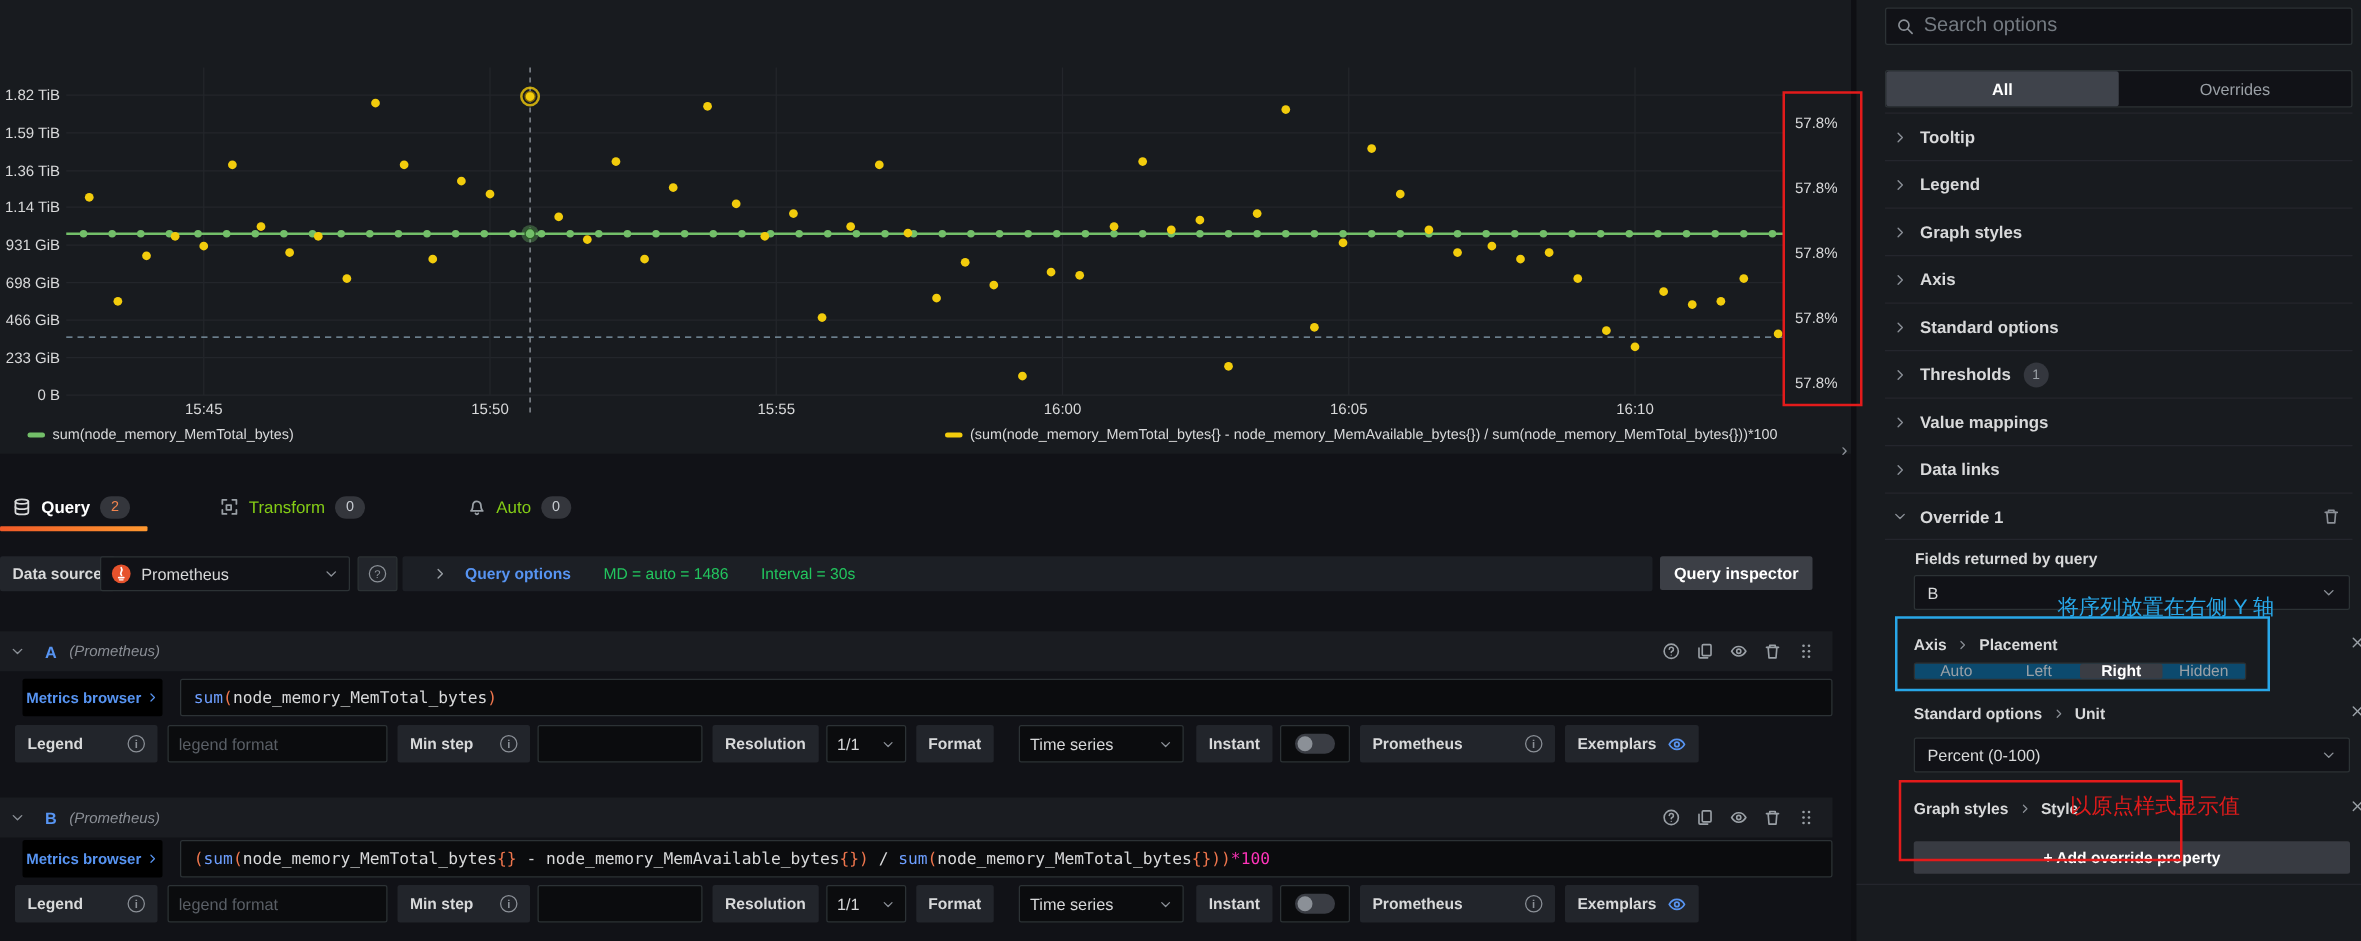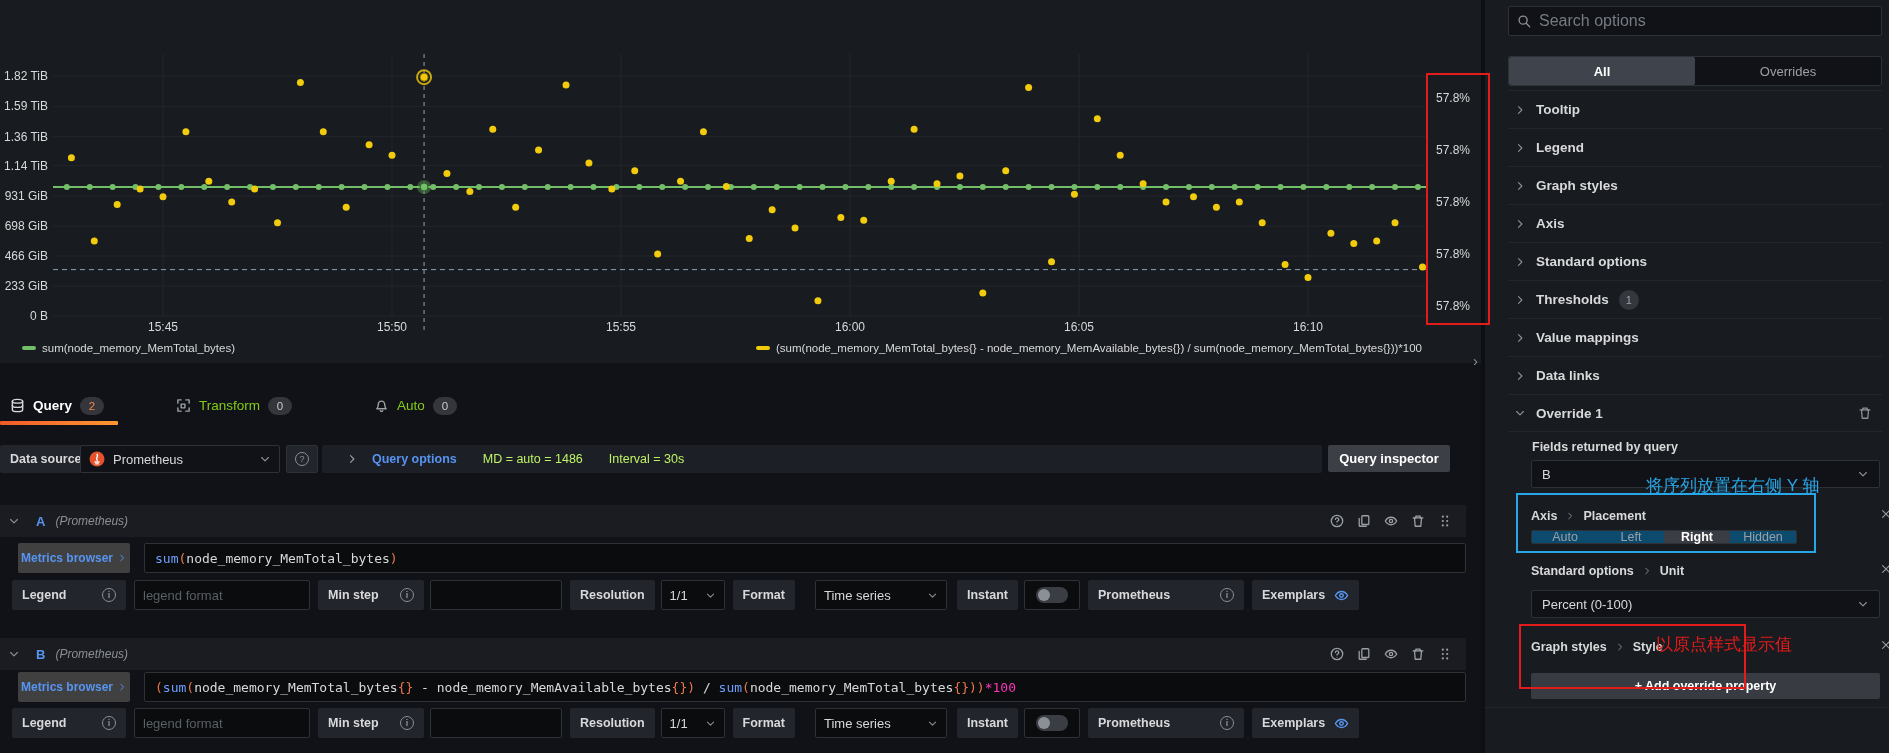--- a/index.html
+++ b/index.html
@@ -43,31 +43,31 @@
   .fld { background:#0b0c0e; border:1px solid #2c3235; border-radius:2px; display:inline-flex;
          align-items:center; height:28px; padding:0 8px; gap:8px; }
   .ds-label { left:0; top:0; height:28px; }
   .ds-select { left:80px; top:0; width:200px; justify-content:flex-start; background:#111217; }
   .ds-select .grow { flex:1; }
   .help-btn { left:286px; top:0; width:32px; height:28px; background:#22252b; border:1px solid #2c3235;
               border-radius:2px; display:flex; align-items:center; justify-content:center; color:#c7cbd1; }
   .qopts { left:322px; top:0; width:1000px; height:28px; background:#1c1f25; border-radius:2px;
            display:flex; align-items:center; gap:14px; padding:0 24px; }
   .qopts .qopts-link { color:#5794f2; font-weight:700; font-size:12.5px; }
-  .qopts .qopts-stat { color:#bef264; font-size:12.5px; margin-left:12px; }
+  .qopts .qopts-stat { color:#22c55e; font-size:12.5px; margin-left:12px; }
   .qinspect { left:1328px; top:0; width:122px; height:27px; background:#3c3f46; border-radius:2px;
               display:flex; align-items:center; justify-content:center; font-weight:700; font-size:13px; color:#fff; }
 
   
   .qcard-header { position:absolute; left:0; width:1466px; height:32px; background:#1a1c21;
                   display:flex; align-items:center; padding-left:8px; gap:10px; }
   .qref { color:#5794f2; font-weight:700; font-size:13px; margin-left:6px; }
   .qsource { color:#8b8f96; font-style:italic; font-size:12px; }
   .qicons { position:absolute; right:14px; display:flex; align-items:center; gap:13px; color:#9aa0a6; }
-  .metrics-chip { position:absolute; left:18px; width:112px; height:30px; background:#404040; border-radius:2px;
+  .metrics-chip { position:absolute; left:18px; width:112px; height:30px; background:#000000; border-radius:2px;
                   display:flex; align-items:center; justify-content:center; gap:4px;
                   color:#5794f2; font-size:12px; font-weight:700; }
   .expr-input { position:absolute; left:144px; width:1322px; height:30px; background:#0b0c0e;
                 border:1px solid #2c3235; border-radius:2px; display:flex; align-items:center; padding:0 10px;
                 font-family:"DejaVu Sans Mono", monospace; font-size:13px; white-space:pre; overflow:hidden; }
   .tk-fn { color:#6e9fff; } .tk-par { color:#ef764d; } .tk-num { color:#ff34ba; } .tk-plain { color:#d8d9da; }
   .opts-row { position:absolute; left:12px; height:30px; display:flex; align-items:center; }
   .opts-row .chip { height:30px; font-weight:600; }
   .opts-row .fld { height:30px; }
   .ph { color:#5a5f66; font-size:13px; }

